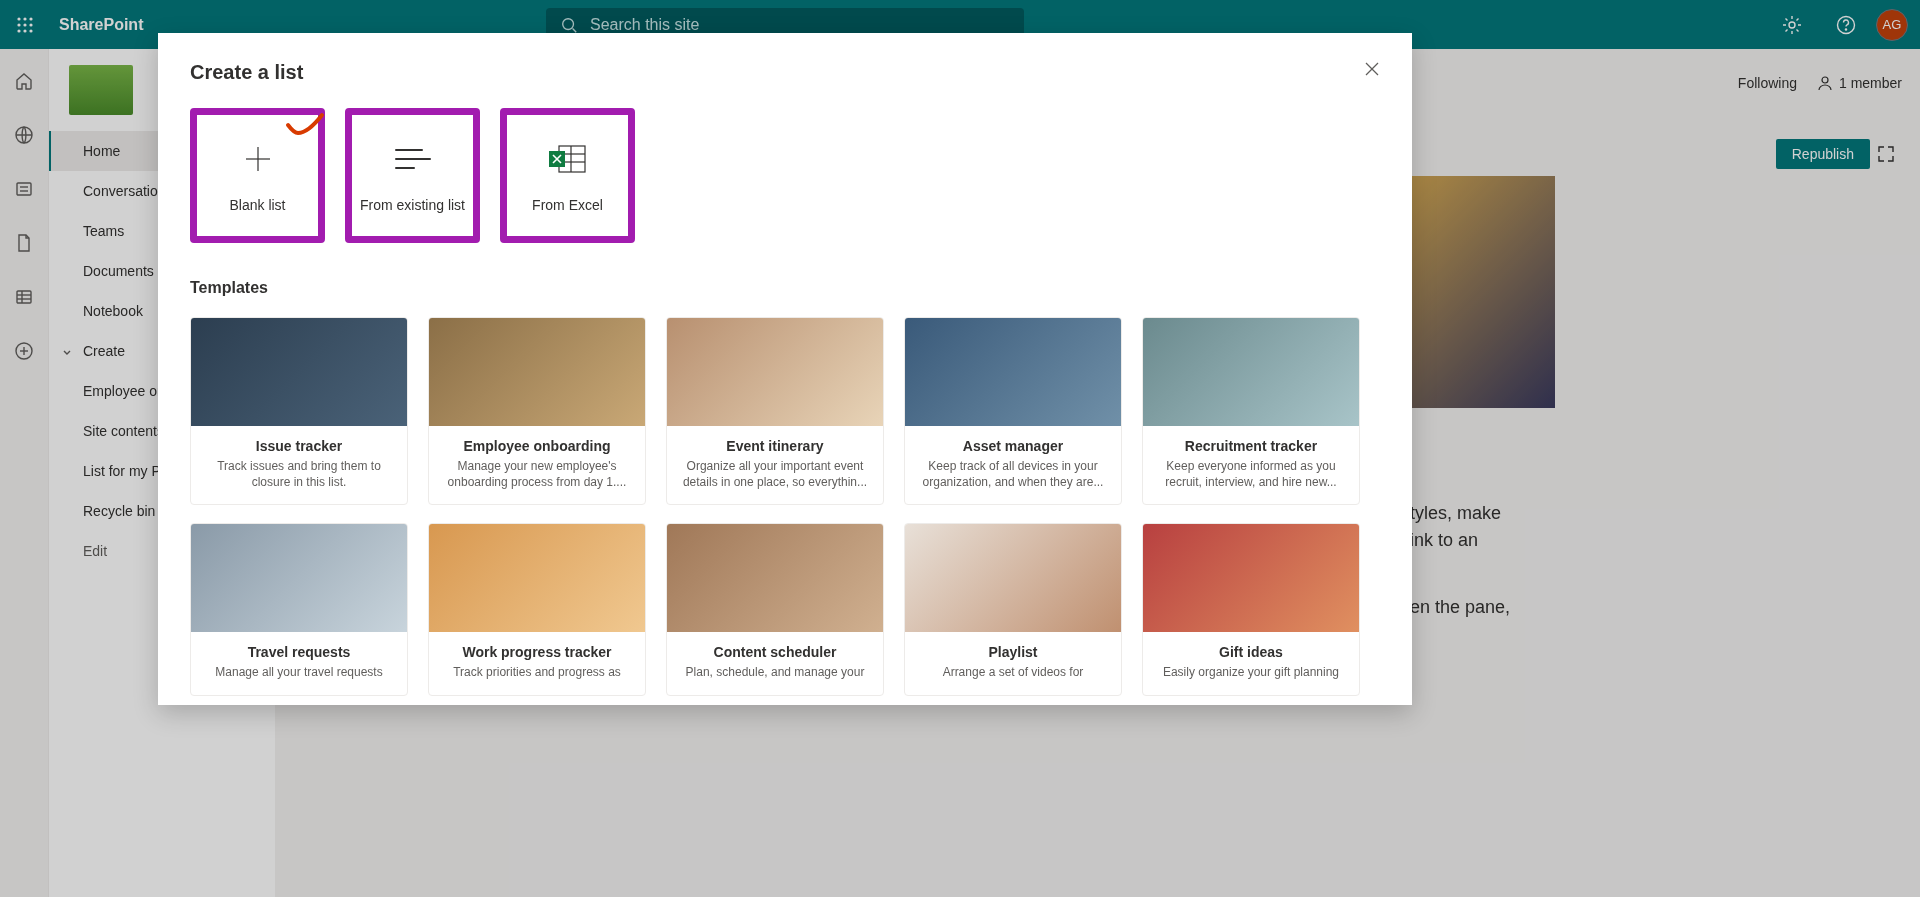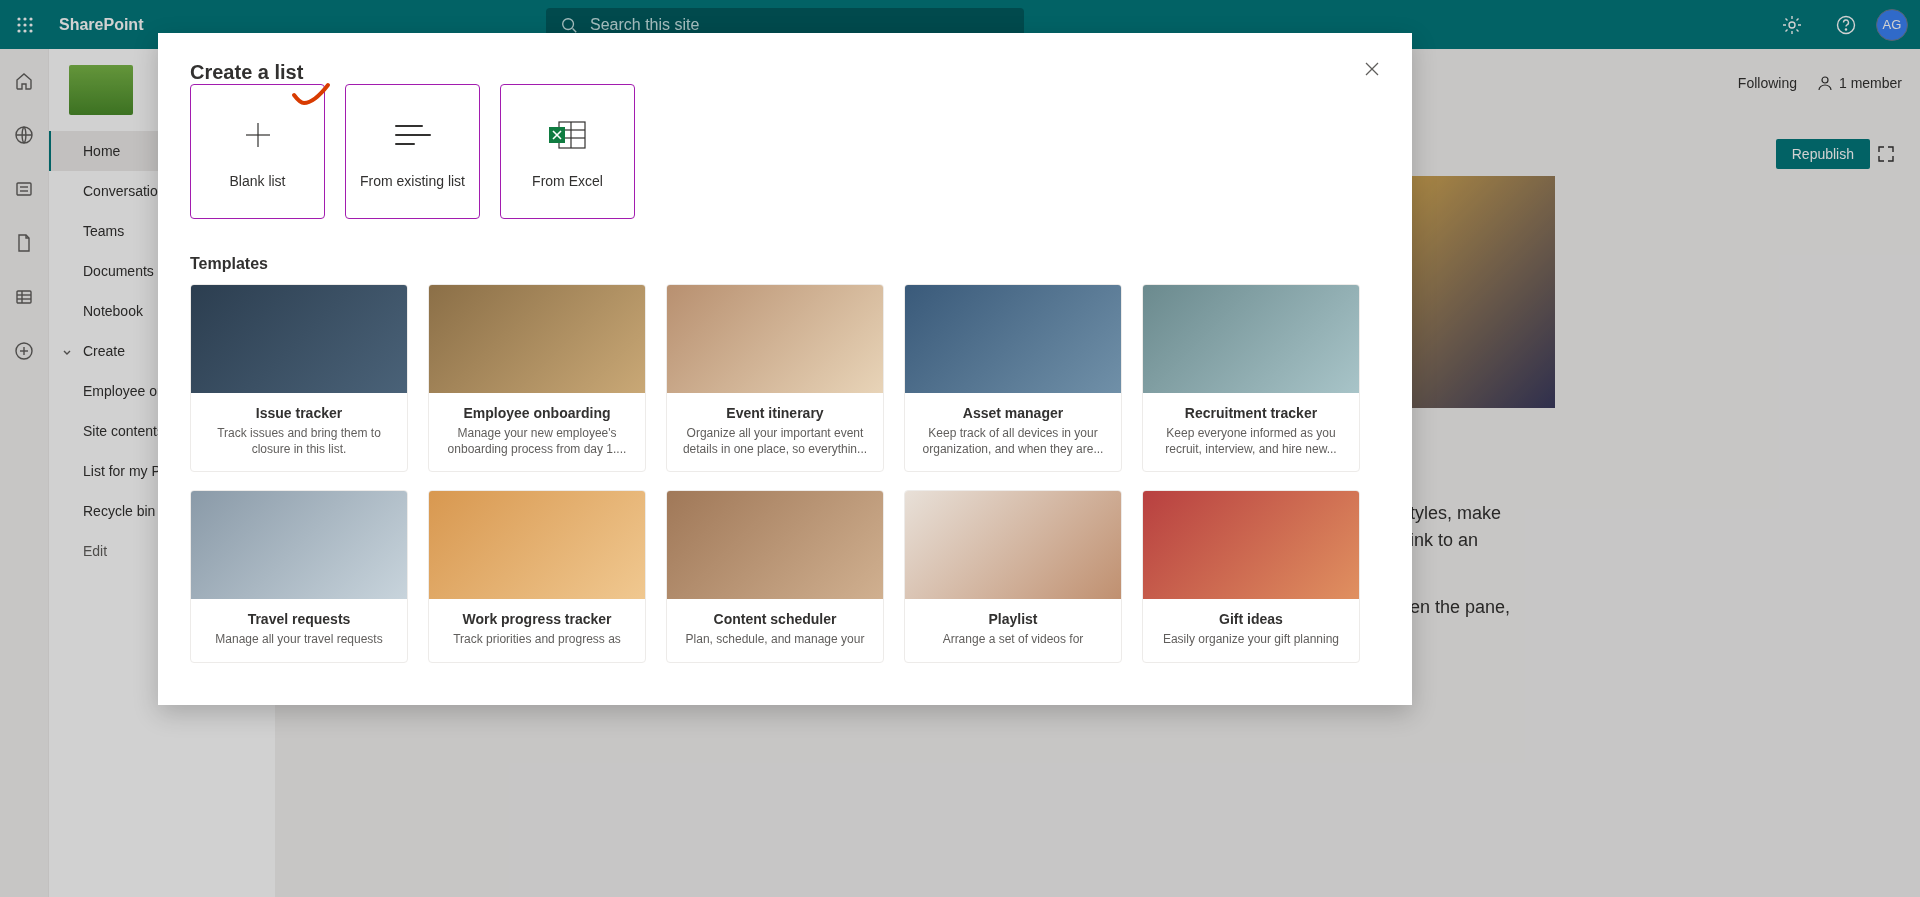--- a/index.html
+++ b/index.html
@@ -9,21 +9,21 @@
 .suite-bar { height: 49px; background: #03787c; display: flex; align-items: center; color: #fff; }
 .waffle { width: 49px; height: 49px; display: flex; align-items: center; justify-content: center; cursor: pointer; }
 .waffle svg { fill: #fff; }
 .app-name { font-size: 16px; font-weight: 700; padding-left: 10px; }
 .search-wrap { margin-left: auto; margin-right: auto; position: absolute; left: 546px; }
 .search-box { width: 478px; height: 34px; background: #025b5e; border: none; border-radius: 4px; color: #c8e6e7; padding-left: 44px; font-size: 16px; }
 .search-box::placeholder { color: #c8e6e7; }
 .search-icon-wrap { position: absolute; left: 14px; top: 8px; }
 .suite-right { margin-left: auto; display: flex; align-items: center; gap: 6px; padding-right: 12px; }
 .suite-icon-btn { width: 48px; height: 49px; display: flex; align-items: center; justify-content: center; cursor: pointer; }
-.avatar { width: 32px; height: 32px; background: #3b82f6; border-radius: 50%; color: #fff; display: flex; align-items: center; justify-content: center; font-size: 13px; border: 1px solid #6b7c89; }
+.avatar { width: 32px; height: 32px; background: #c2410c; border-radius: 50%; color: #fff; display: flex; align-items: center; justify-content: center; font-size: 13px; border: 1px solid #6b7c89; }
 
 
 .left-rail { position: absolute; left: 0; top: 49px; width: 49px; bottom: 0; background: #f3f2f1; border-right: 1px solid #edebe9; display: flex; flex-direction: column; align-items: center; padding-top: 12px; gap: 14px; }
 .rail-btn { width: 49px; height: 40px; display: flex; align-items: center; justify-content: center; cursor: pointer; }
 
 
 .side-nav { position: absolute; left: 49px; top: 49px; width: 226px; bottom: 0; background: #fff; }
 .site-hdr { height: 82px; display: flex; align-items: center; padding: 16px 20px; }
 .site-logo { width: 64px; height: 50px; background: linear-gradient(180deg,#7ab648 0%,#4a8b2a 100%); border-radius: 2px; }
 .nav-list { list-style: none; }
@@ -40,29 +40,29 @@
 .fullscreen-btn { width: 32px; height: 32px; display: flex; align-items: center; justify-content: center; cursor: pointer; }
 
 .bg-text { position: absolute; left: 1410px; top: 500px; font-size: 18px; color: #323130; line-height: 1.5; }
 .bg-img { position: absolute; left: 1400px; top: 176px; width: 155px; height: 232px; background: linear-gradient(135deg,#d4a853 0%, #3a3a5e 100%); }
 
 
 .overlay { position: absolute; inset: 0; background: rgba(0,0,0,0.18); }
 .modal { position: absolute; left: 158px; top: 33px; width: 1254px; height: 672px; background: #fff; box-shadow: 0 8px 24px rgba(0,0,0,0.2); display: flex; flex-direction: column; }
 .modal-close { position: absolute; right: 24px; top: 20px; width: 32px; height: 32px; display: flex; align-items: center; justify-content: center; cursor: pointer; }
 .modal-body { padding: 28px 32px 0 32px; overflow-y: auto; flex: 1; }
-.modal-title { font-size: 20px; font-weight: 600; color: #323130; }
+.modal-title { font-size: 20px; font-weight: 600; color: #323130; margin-bottom: 24px; }
 
 .create-row { display: flex; gap: 20px; margin-bottom: 36px; }
-.create-card { width: 135px; height: 135px; border: 1px solid #a21caf; border-radius: 4px; display: flex; flex-direction: column; align-items: center; justify-content: center; gap: 18px; cursor: pointer; position: relative; }
+.create-card { width: 135px; height: 135px; border: 7px solid #a21caf; border-radius: 4px; display: flex; flex-direction: column; align-items: center; justify-content: center; gap: 18px; cursor: pointer; position: relative; }
 .create-card .ic { height: 40px; display: flex; align-items: center; justify-content: center; }
 .create-card .lbl { font-size: 14px; color: #323130; }
 .check-anno { position: absolute; top: -4px; right: -8px; }
 
-.section-title { font-size: 16px; font-weight: 600; color: #323130; margin-bottom: 11px; }
+.section-title { font-size: 16px; font-weight: 600; color: #323130; margin-bottom: 20px; }
 
 .template-grid { display: grid; grid-template-columns: repeat(5, 218px); gap: 18px 20px; }
 .tmpl-card { border: 1px solid #edebe9; border-radius: 4px; overflow: hidden; cursor: pointer; background: #fff; }
 .tmpl-img { width: 100%; height: 108px; }
 .tmpl-body { padding: 12px 14px 14px 14px; text-align: center; }
 .tmpl-title { font-size: 14px; font-weight: 600; color: #323130; margin-bottom: 4px; }
 .tmpl-desc { font-size: 12px; color: #605e5c; line-height: 1.35; display: -webkit-box; -webkit-line-clamp: 2; -webkit-box-orient: vertical; overflow: hidden; }
 
 .img-issue   { background: linear-gradient(135deg,#2c3e50,#4a6278); }
 .img-emp     { background: linear-gradient(135deg,#8b6f47,#c9a876); }

